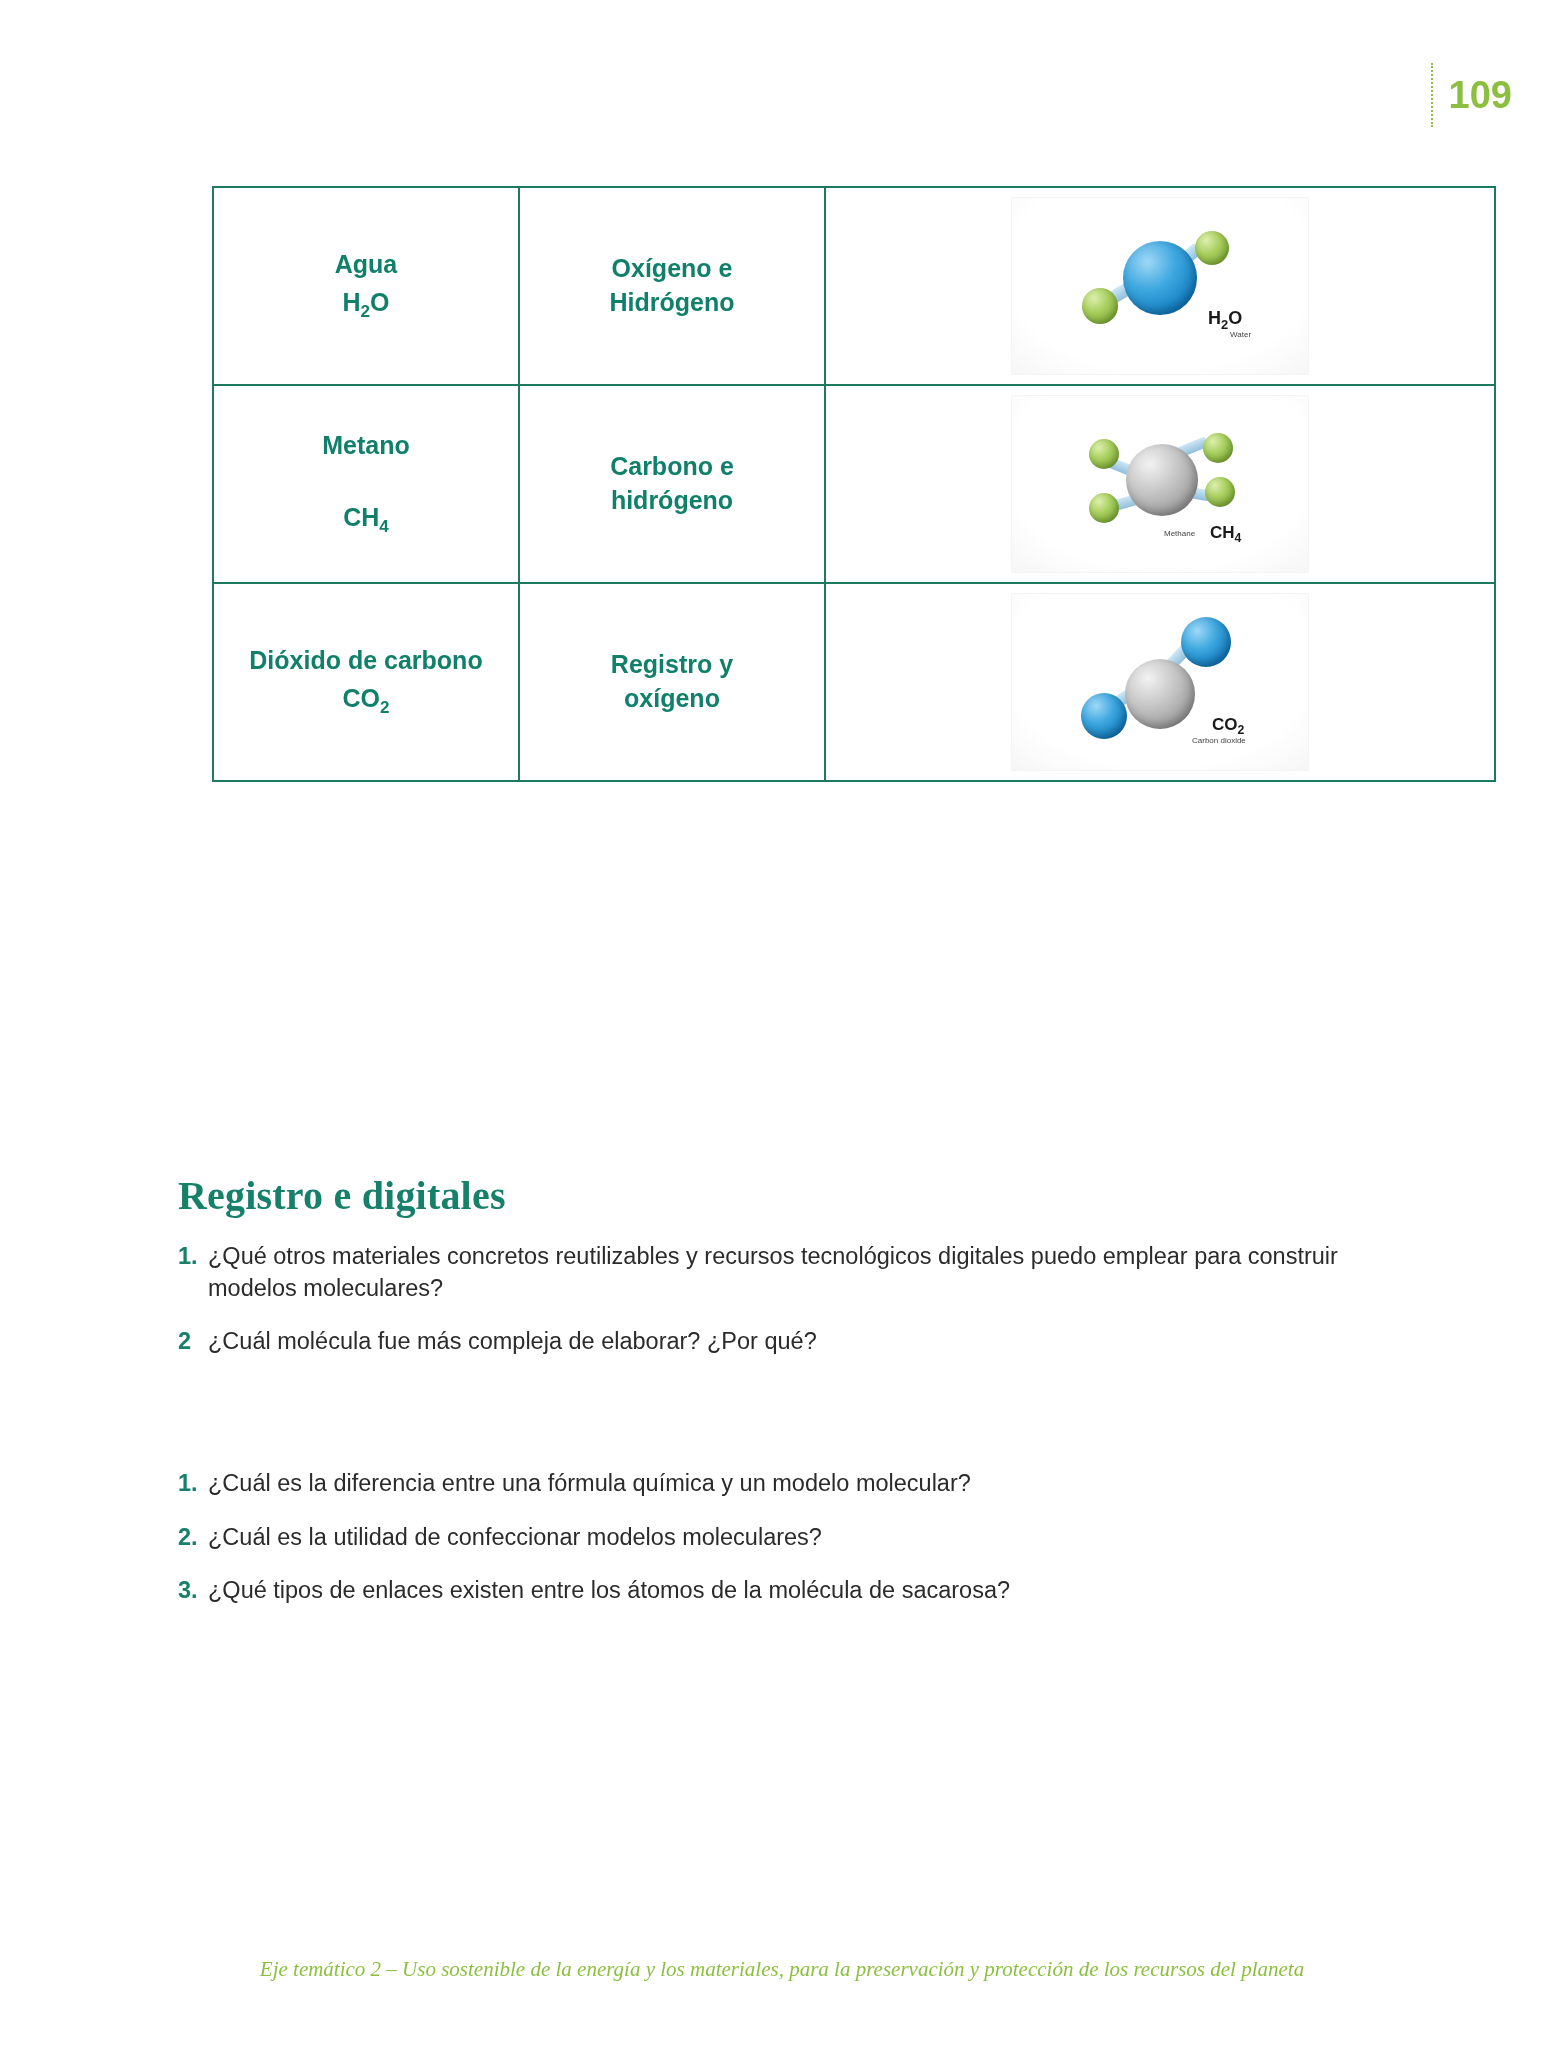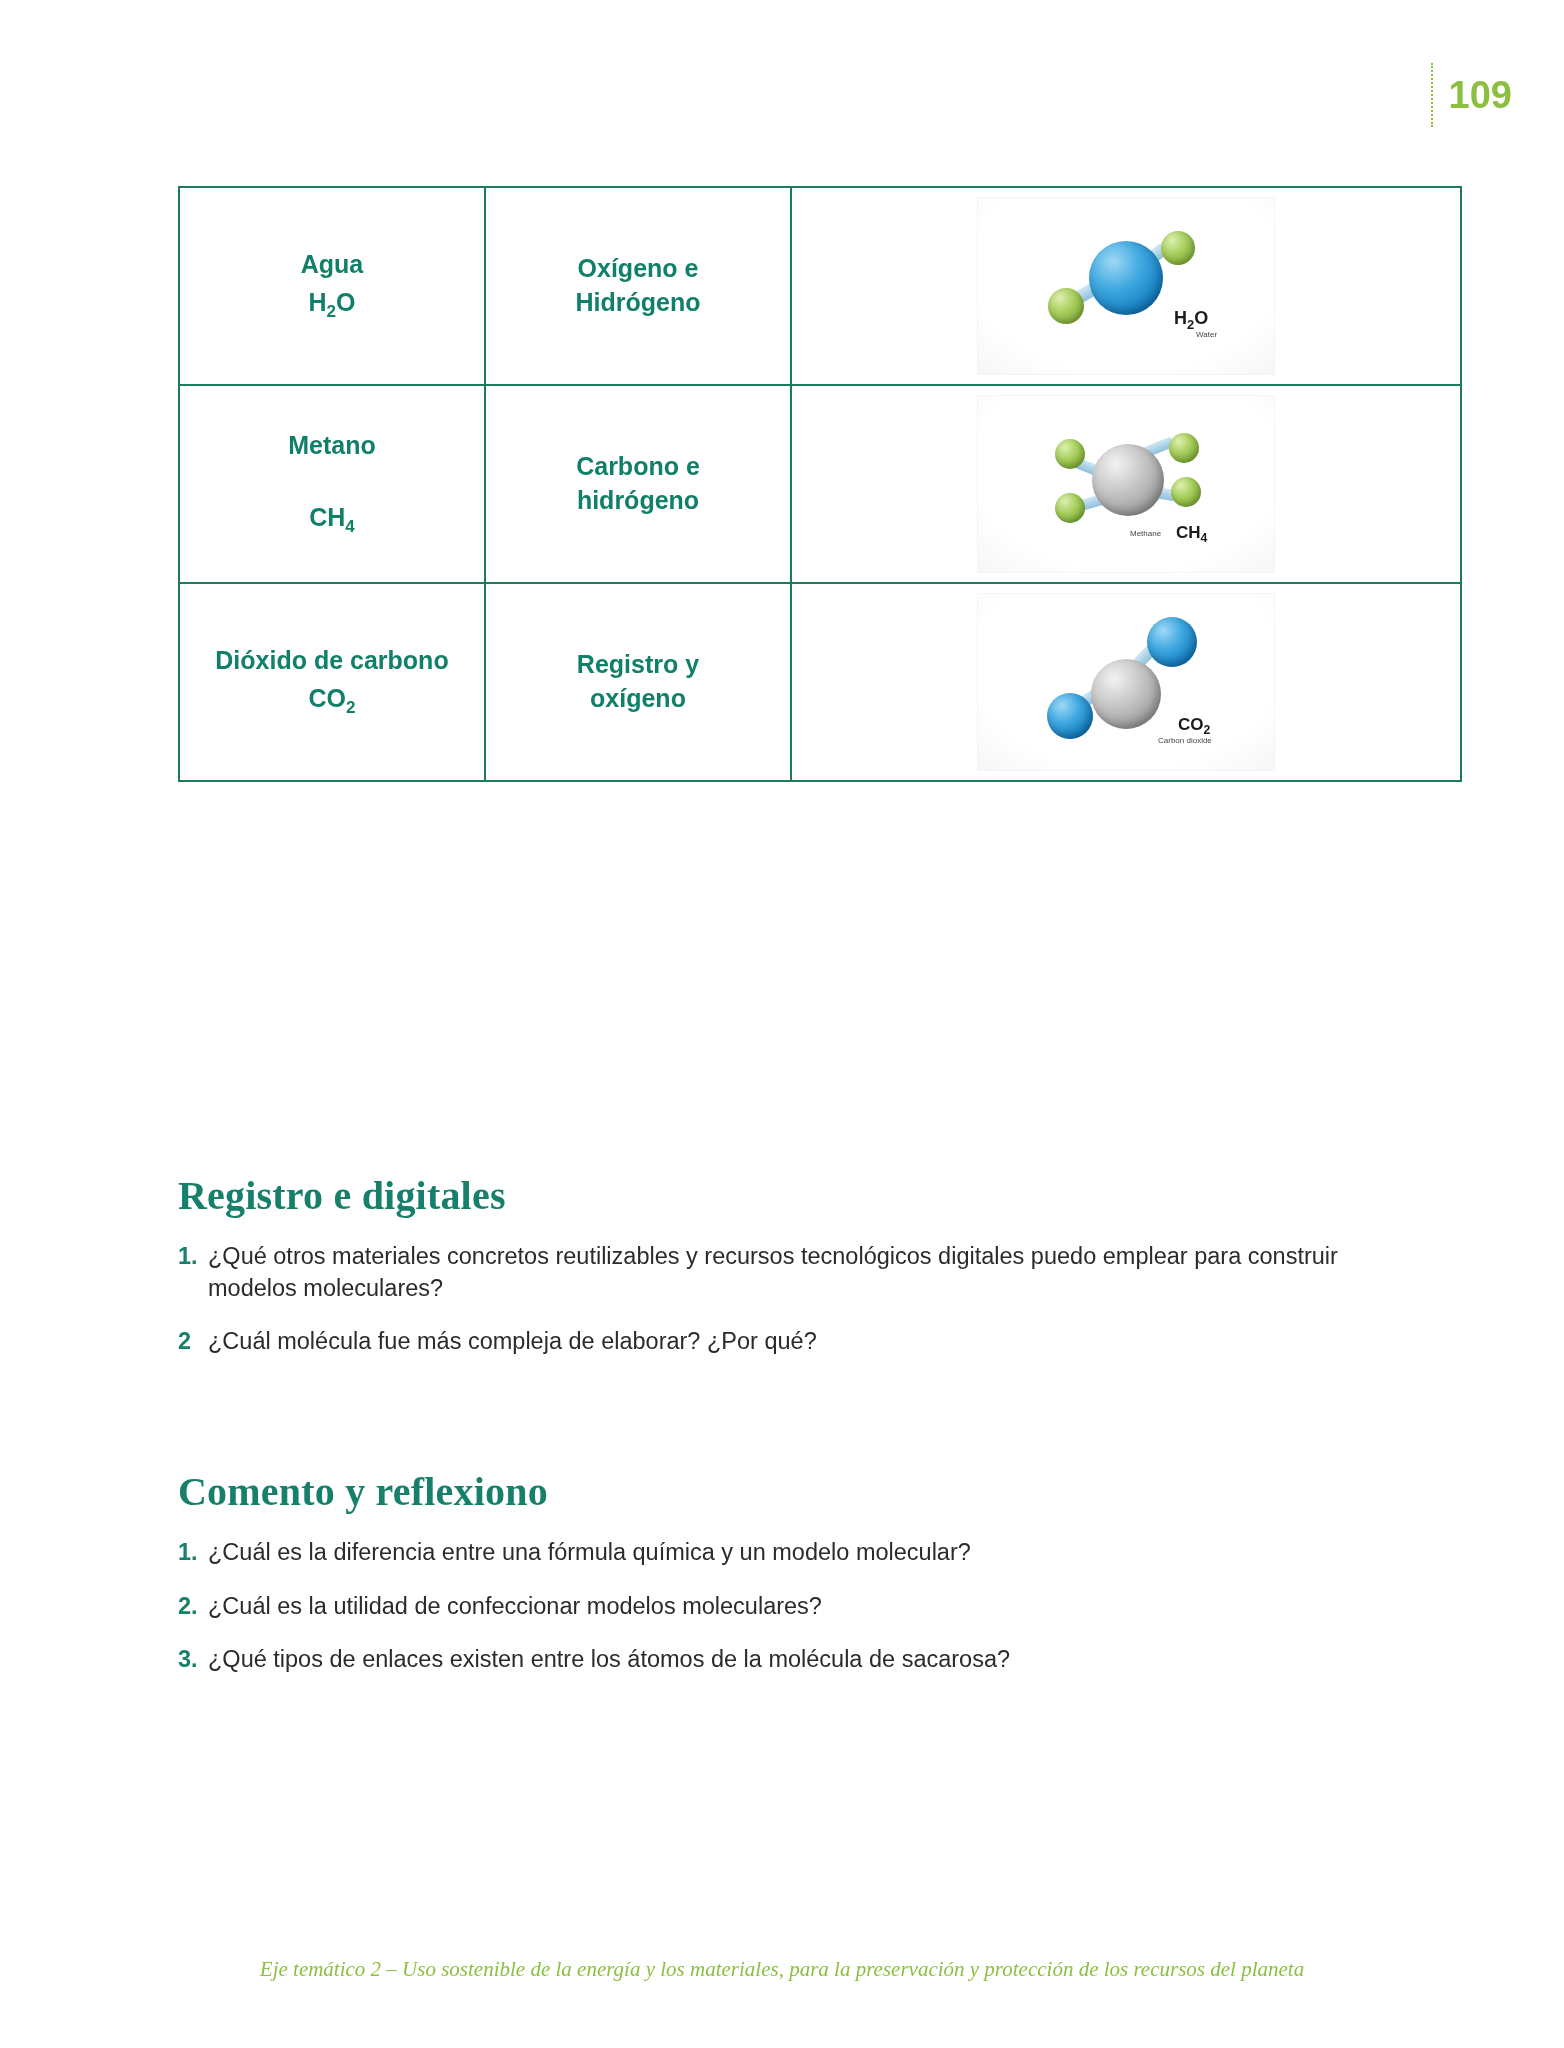--- a/index.html
+++ b/index.html
@@ -42,20 +42,21 @@
   .table-wrap {
     position: absolute;
     left: 178px;
     top: 186px;
     width: 1228px;
   }
   table.molecules {
     border-collapse: collapse;
     width: 100%;
     table-layout: fixed;
+    margin-left: 34px;
   }
   table.molecules td {
     border: 2px solid #1e7a5e;
     vertical-align: middle;
     text-align: center;
     color: #10806a;
     font-weight: bold;
     font-size: 25px;
     line-height: 1.35;
     padding: 10px 8px;
@@ -275,21 +276,20 @@
       <span class="qtext">¿Qué otros materiales concretos reutilizables y recursos tecnológicos digitales puedo emplear para construir modelos moleculares?</span>
     </li>
     <li class="qitem">
       <span class="qnum">2</span>
       <span class="qtext">¿Cuál molécula fue más compleja de elaborar? ¿Por qué?</span>
     </li>
   </ul>
 </div>
 
 <div class="section" id="comento">
-  <h2 class="section-title">Comento y reflexiono</h2>
   <ul class="qlist">
     <li class="qitem">
       <span class="qnum">1.</span>
       <span class="qtext">¿Cuál es la diferencia entre una fórmula química y un modelo molecular?</span>
     </li>
     <li class="qitem">
       <span class="qnum">2.</span>
       <span class="qtext">¿Cuál es la utilidad de confeccionar modelos moleculares?</span>
     </li>
     <li class="qitem">

